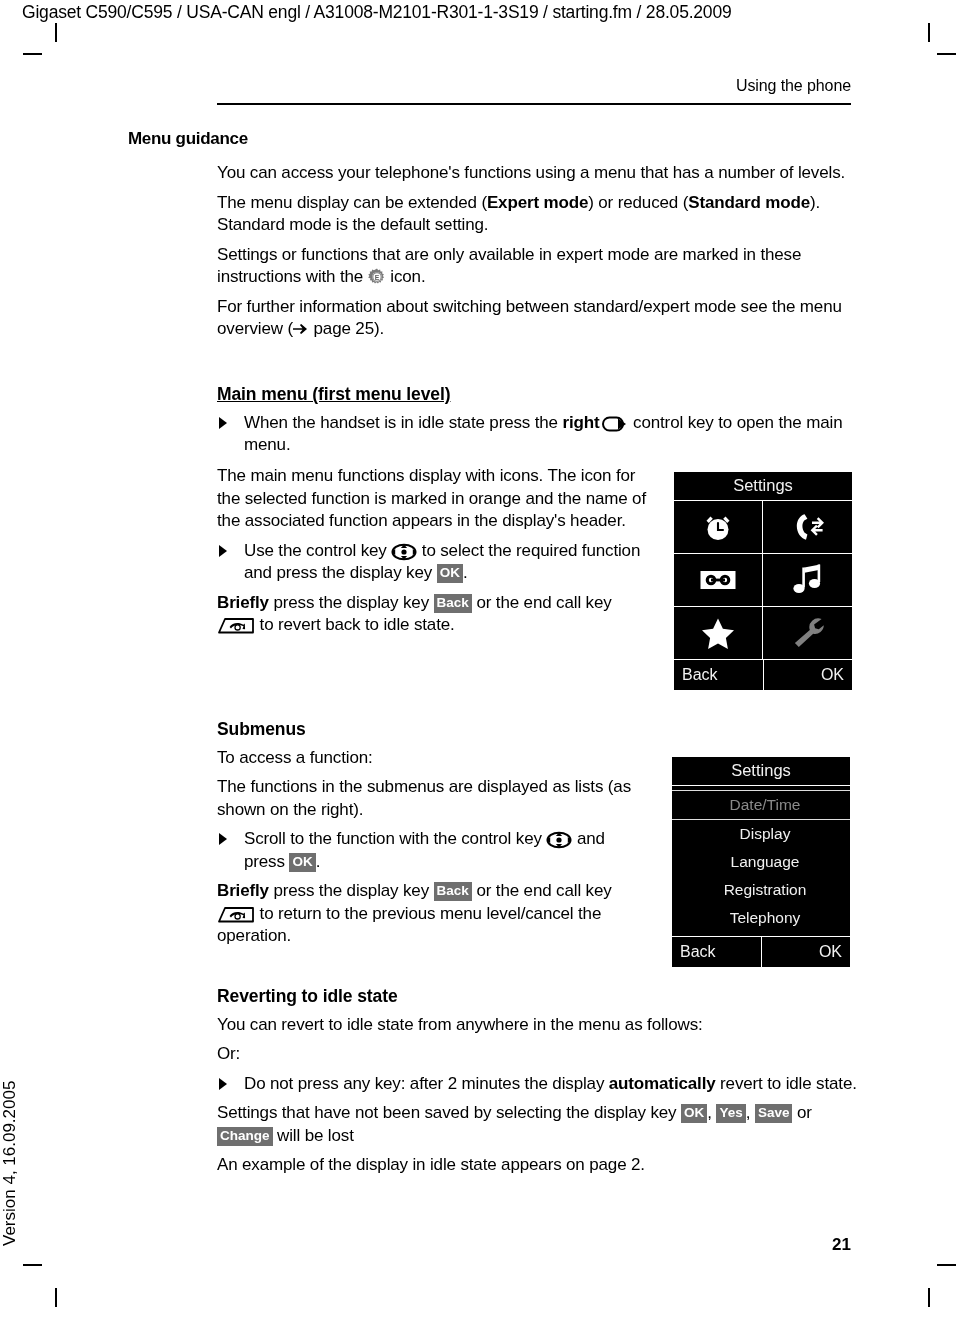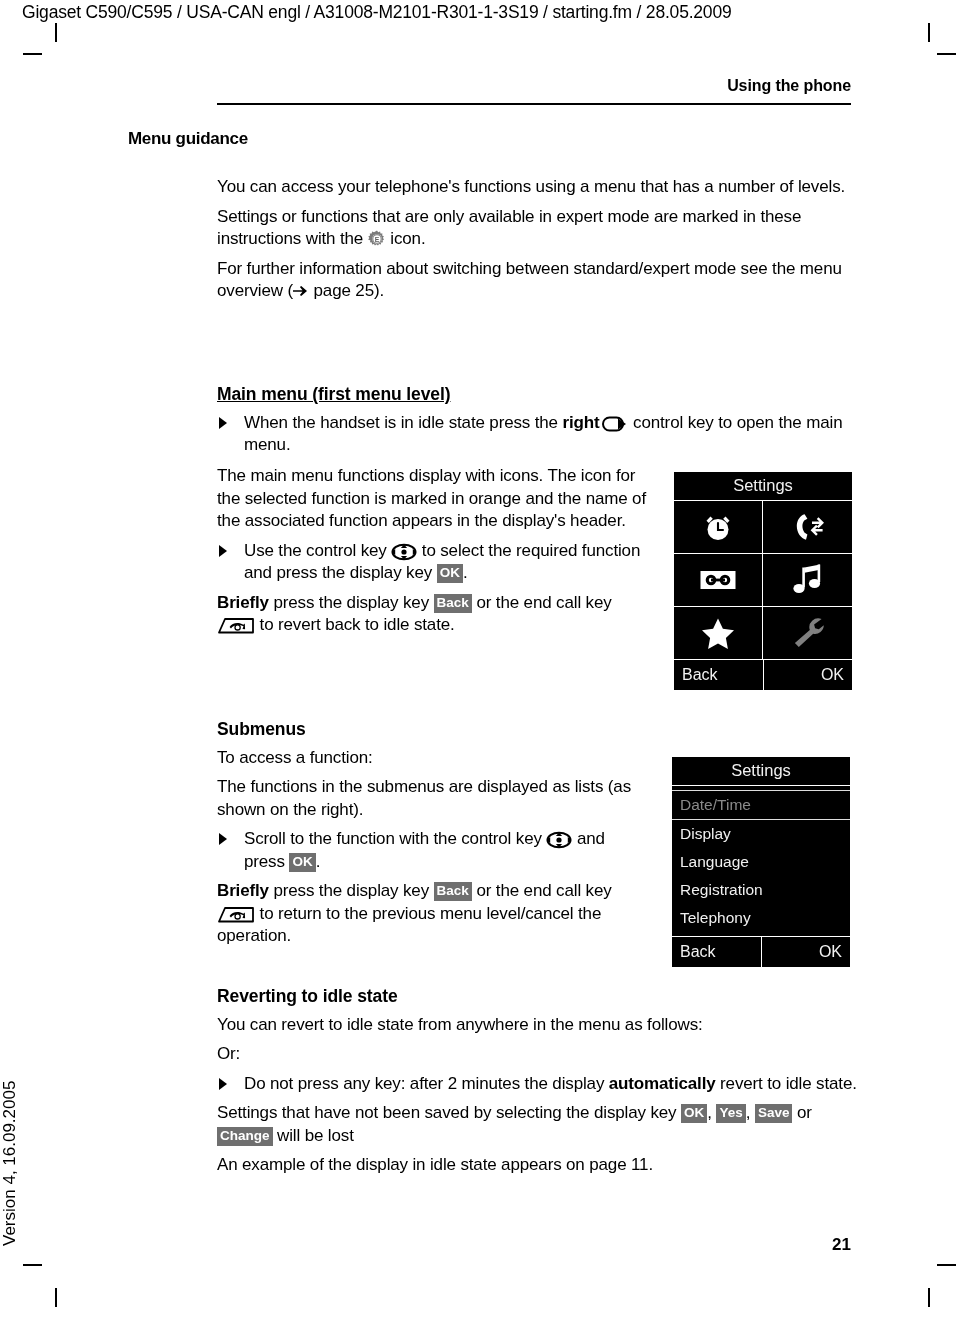--- a/index.html
+++ b/index.html
@@ -32,21 +32,21 @@
   }
   .crop.v { width: 2px; height: 19px; }
   .crop.h { width: 19px; height: 2px; }
 
   
   .running-head {
     position: absolute;
     right: 107px;
     top: 77px;
     font-size: 16px;
-    font-weight: bold;
+    font-weight: normal;
     letter-spacing: -0.1px;
   }
   .head-rule {
     position: absolute;
     left: 217px;
     right: 107px;
     top: 103px;
     height: 1.5px;
     background: #000;
   }
@@ -176,20 +176,21 @@
 
   
   .list-wrap { padding: 0; }
   .list-item {
     height: 28px;
     display: flex;
     align-items: center;
     padding-left: 8px;
     font-size: 15.5px;
     color: #f0f0f0;
+    justify-content: center;
   }
   .list-item.selected {
     color: #8a8a8a;
     border-top: 1.5px solid #dedede;
     border-bottom: 1.5px solid #dedede;
   }
   .list-spacer { height: 4px; }
 
   
   .page-num {
@@ -214,22 +215,23 @@
 
 <div class="header-line">Gigaset C590/C595 / USA-CAN engl / A31008-M2101-R301-1-3S19 / starting.fm / 28.05.2009</div>
 
 <div class="running-head">Using the phone</div>
 <div class="head-rule"></div>
 
 <div class="version-vert">Version 4, 16.09.2005</div>
 
 <h1 class="title">Menu guidance</h1>
 
-<div class="body-col wide" style="top:176px;">
+<div class="body-col wide" style="top:162px;">
   <p>You can access your telephone's functions using a menu that has a number of levels.</p>
+  <p><span>The menu display can be extended (</span><b>Expert mode</b><span>) or reduced (</span><b>Standard mode</b><span>). Standard mode is the default setting.</span></p>
   <p><span>Settings or functions that are only available in expert mode are marked in these instructions with the </span><span class="ico"><svg width="18" height="18" viewBox="0 0 24 24">
           <g fill="#7a7a7a">
             <path d="M12 0.8l1.6 2.1 2.5-1 .6 2.6 2.6.1-.5 2.6 2.4 1.1-1.5 2.2 1.8 1.9-2.2 1.5.8 2.5-2.6.4-.3 2.6-2.5-.8-1.4 2.2-2-1.7-2 1.7-1.4-2.2-2.5.8-.3-2.6-2.6-.4.8-2.5L0.1 12.6l1.8-1.9-1.5-2.2 2.4-1.1-.5-2.6 2.6-.1.6-2.6 2.5 1z"></path>
           </g>
           <circle cx="12" cy="12" r="6.4" fill="#ffffff"></circle>
           <circle cx="12" cy="12" r="5.6" fill="none" stroke="#7a7a7a" stroke-width="1.4"></circle>
           <text x="12" y="16" font-family="Liberation Sans, sans-serif" font-size="9" font-weight="bold" fill="#5f5f5f" text-anchor="middle">E</text>
         </svg></span><span> icon.</span></p>
   <p><span>For further information about switching between standard/expert mode see the menu overview (</span><span class="ico" style="vertical-align:-2px;"><svg width="16" height="14" viewBox="0 0 16 14">
           <path d="M0 7.8h9.5l-2.6 3.2 1.3 1.1L14 7 8.2 1.9 6.9 3l2.6 3.2H0z" fill="#000"></path>
@@ -378,16 +380,16 @@
 
 <div class="body-col wide" style="top:985px;">
   <h2 class="sub" style="margin-bottom:6px;">Reverting to idle state</h2>
   <p>You can revert to idle state from anywhere in the menu as follows:</p>
   <p>Or:</p>
   <div class="bullet">
     <span class="tri"></span>
     <span>Do not press any key: after 2 minutes the display </span><b>automatically</b><span> revert to idle state.</span>
   </div>
   <p><span>Settings that have not been saved by selecting the display key </span><span class="chip">OK</span><span>, </span><span class="chip">Yes</span><span>, </span><span class="chip">Save</span><span> or </span><span class="chip">Change</span><span> will be lost</span></p>
-  <p>An example of the display in idle state appears on page 11.</p>
+  <p>An example of the display in idle state appears on page 2.</p>
 </div>
 
 <div class="page-num">21</div>
 
 </body></html>

